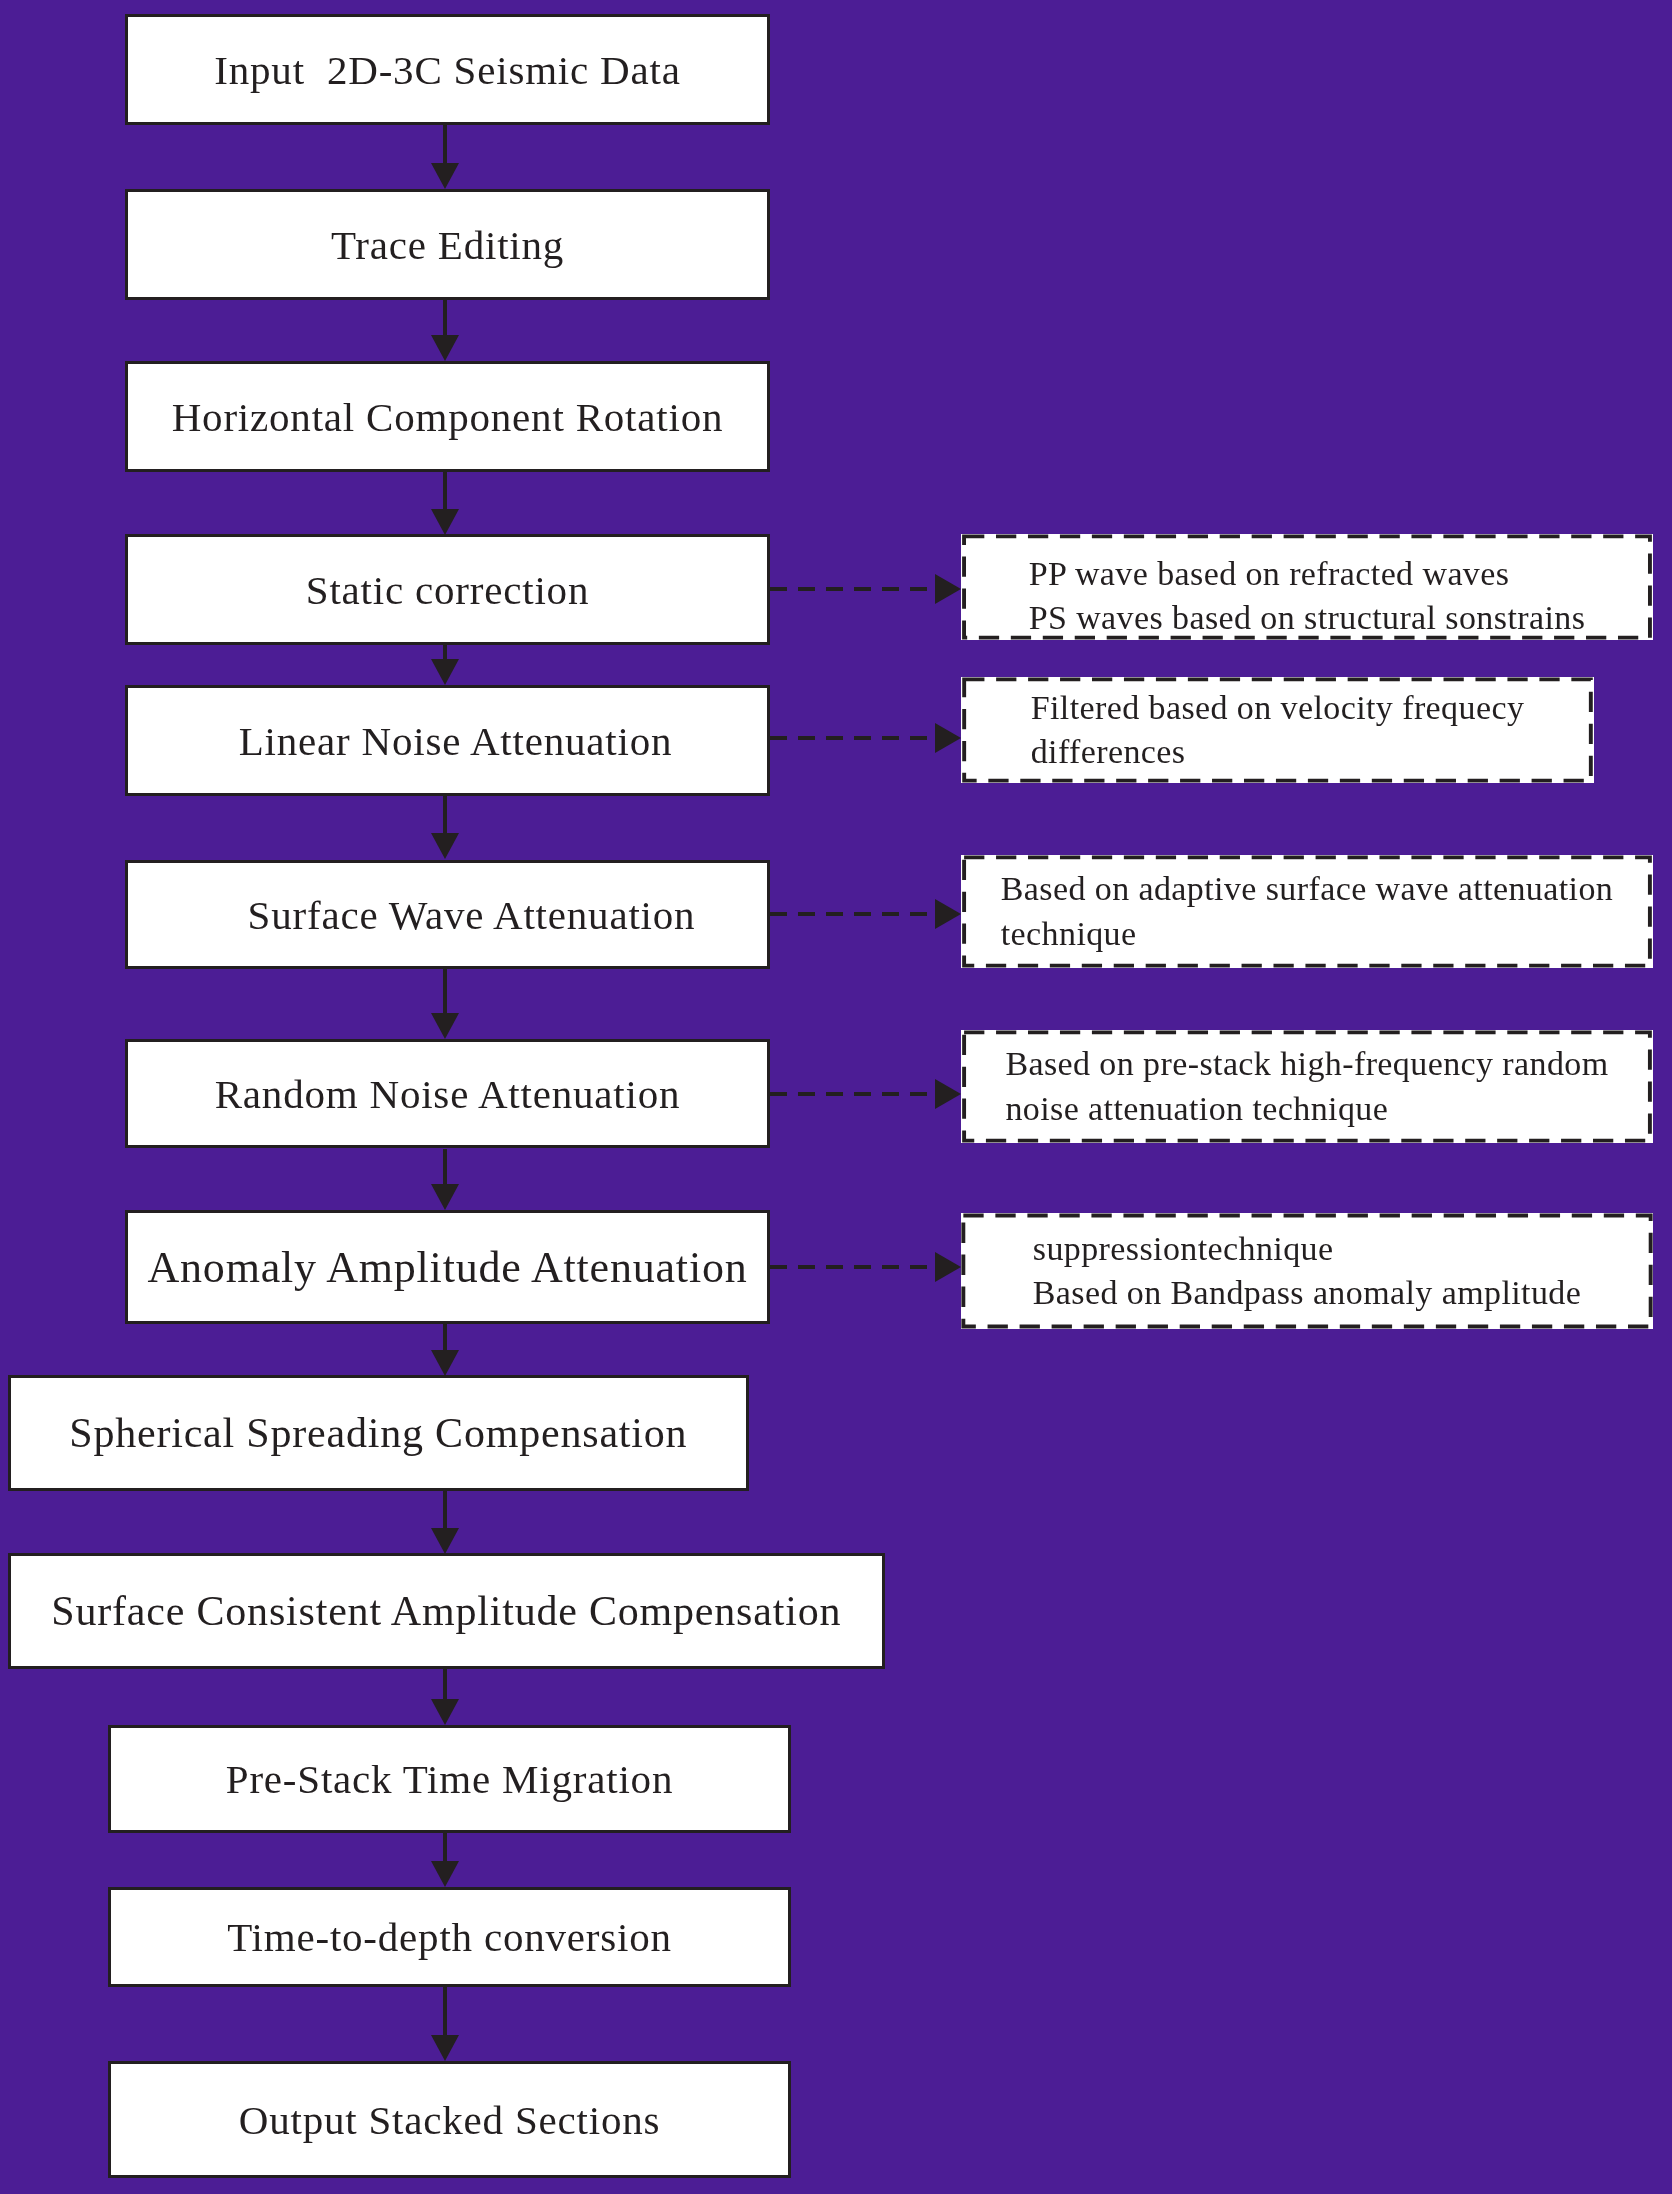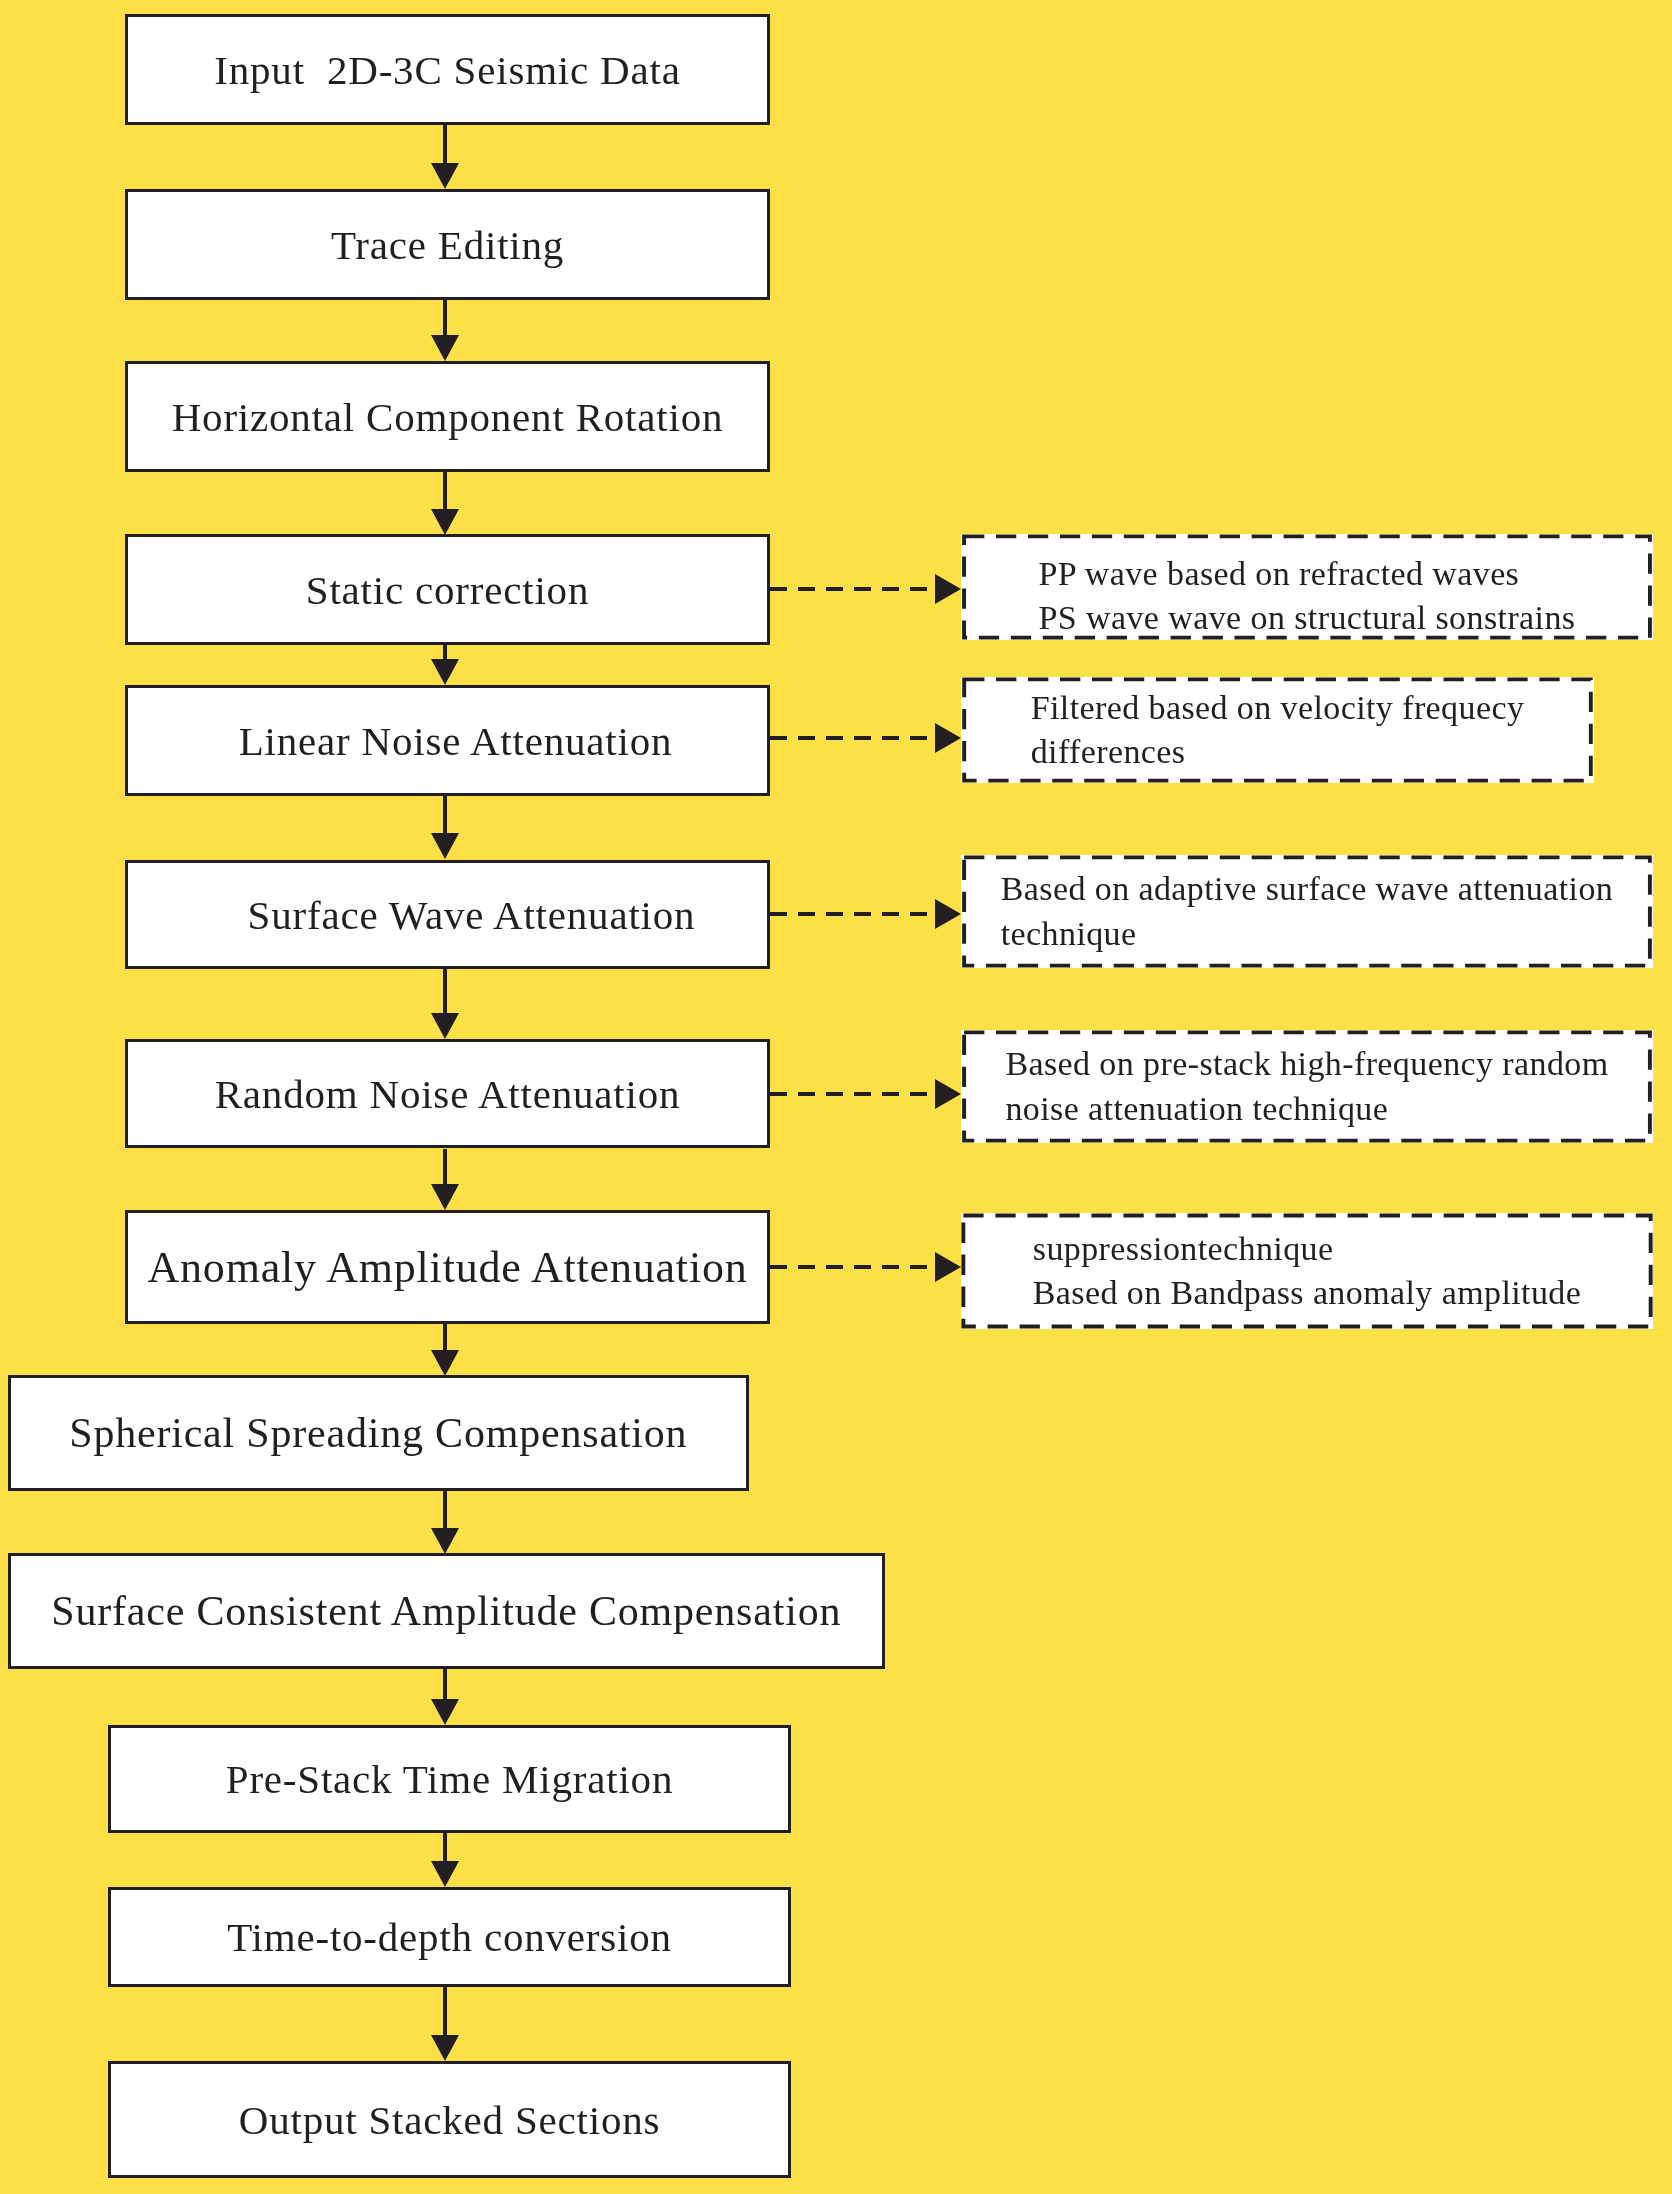--- a/index.html
+++ b/index.html
@@ -1,20 +1,20 @@
 <!DOCTYPE html>
 <html style="font-size:12.5px"><head>
 <meta charset="utf-8">
 <style>
   html,body{margin:0;padding:0;background:#ffffff;}
   #canvas{
     position:relative;
     width:1672px;
     height:2194px;
-    background:#fde047;
+    background:#4c1d95;
     font-family:"Liberation Serif","DejaVu Serif",serif;
     color:#231f20;
     overflow:hidden;
   }
   
   .fbox{
     position:absolute;
     box-sizing:border-box;
     border:3.9px solid #231f20;
     background:#ffffff;
@@ -196,21 +196,21 @@
     <div class="dline"></div>
     <div class="hhead"></div>
   </div>
 
   <div class="dbox" style="left:961px;top:534px;width:692px;height:106px;align-items:flex-end;">
     <svg width="692" height="106" viewBox="0 0 886 136">
       <rect x="3" y="3" width="880" height="130" fill="none" stroke="#231f20" stroke-width="5" stroke-dasharray="26 15"></rect>
     </svg>
     <div class="atext">
       <span>PP wave based on refracted waves</span>
-      <span>PS wave wave on structural sonstrains</span>
+      <span>PS waves based on structural sonstrains</span>
     </div>
   </div>
   <div class="dbox" style="left:961px;top:677px;width:633px;height:106px;">
     <svg width="633" height="106" viewBox="0 0 810 136">
       <rect x="3" y="3" width="804" height="130" fill="none" stroke="#231f20" stroke-width="5" stroke-dasharray="26 15"></rect>
     </svg>
     <div class="atext">
       <span>Filtered based on velocity frequecy</span>
       <span>differences</span>
     </div>

